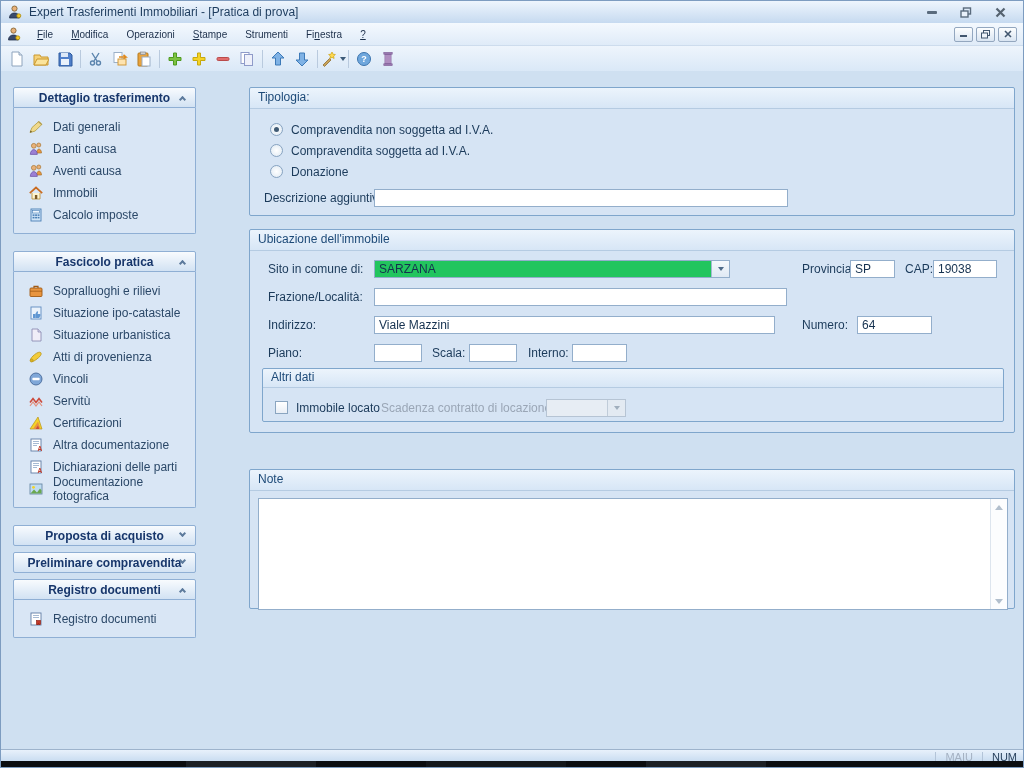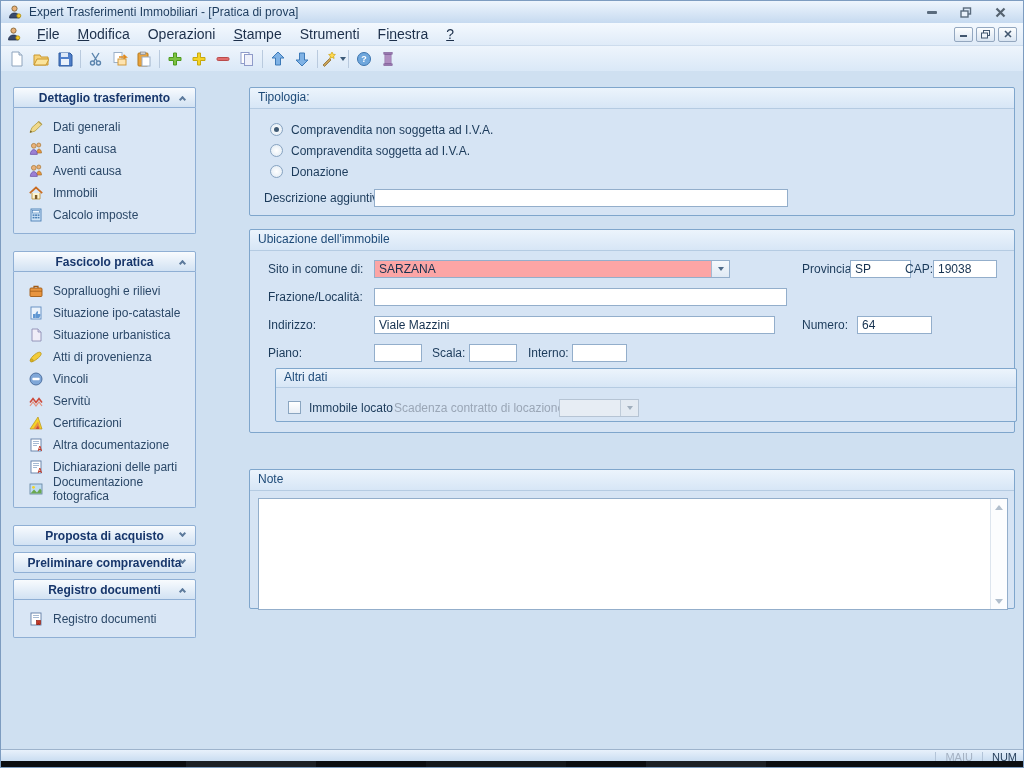--- a/index.html
+++ b/index.html
@@ -11,21 +11,21 @@
   .appicon{width:16px;height:16px;flex:none;}
   .appicon svg{width:16px;height:16px;display:block;}
   .title-text{margin-left:6px;white-space:nowrap;}
   .title-controls{display:flex;gap:16px;margin-left:auto;padding-right:8px;}
   .tctrl{width:18px;height:16px;display:flex;align-items:center;justify-content:center;}
   .tctrl svg{display:block;}
 
   
   .menubar{position:absolute;top:22px;left:0;right:0;height:22px;background:linear-gradient(#f4f9fe,#dfebf8);border-bottom:1px solid #cddced;display:flex;align-items:center;padding-left:5px;}
   .menu-items{display:flex;align-items:center;margin-left:6px;}
-  .menu-item{padding:0 9px;color:#1c2f4a;font-size:14px;white-space:nowrap;}
+  .menu-item{padding:0 9px;color:#1c2f4a;font-size:10px;white-space:nowrap;}
   .mdi{display:flex;gap:3px;margin-left:auto;margin-right:6px;}
   .mdi-btn{width:19px;height:15px;border:1px solid #93a7bf;border-radius:2px;background:linear-gradient(#fdfefe,#d9e5f2);display:flex;align-items:center;justify-content:center;box-sizing:border-box;}
 
   
   .toolbar{position:absolute;top:45px;left:0;right:0;height:25px;background:linear-gradient(#eef5fc,#dae8f7);border-bottom:1px solid #c2d4e8;display:flex;align-items:center;padding-left:4px;}
   .tb-btn{width:24px;height:22px;display:flex;align-items:center;justify-content:center;border-radius:2px;}
   .tb-btn svg{width:16px;height:16px;display:block;}
   .tb-sep{width:1px;height:18px;background:#b9cade;margin:0 3px;}
   .tb-caret{width:0;height:0;border-left:3px solid transparent;border-right:3px solid transparent;border-top:4px solid #3c5a78;margin-left:3px;}
 
@@ -63,40 +63,40 @@
   .radio{width:13px;height:13px;border-radius:50%;border:1px solid #87a3c1;background:radial-gradient(#ffffff,#dde8f2);margin-right:8px;position:relative;box-sizing:border-box;flex:none;}
   .radio.sel::after{content:"";position:absolute;left:3px;top:3px;width:5px;height:5px;border-radius:50%;background:#3f5a74;}
   .radio-label{color:#1b3a5a;}
   .descr-row{position:absolute;left:0;right:0;top:101px;height:18px;}
   .descr-row .lab{left:14px;}
   .descr-input{left:124px;width:414px;}
 
   
   .u1{top:30px;}.u2{top:58px;}.u3{top:86px;}.u4{top:114px;}
   .l-col1{left:18px;}
-  .combo{position:absolute;left:124px;width:356px;height:18px;border:1px solid #93aecb;background:#fca5a5;box-sizing:border-box;display:flex;}
+  .combo{position:absolute;left:124px;width:356px;height:18px;border:1px solid #93aecb;background:#22c55e;box-sizing:border-box;display:flex;}
   .combo input{flex:1;border:none;outline:none;font-family:"Liberation Sans",sans-serif;font-size:12px;color:#15314f;padding:1px 4px;background:transparent;min-width:0;}
   .combo-arrow{width:17px;flex:none;background:linear-gradient(#f5f9fd,#dfe9f4);border-left:1px solid #a3b9d2;display:flex;align-items:center;justify-content:center;}
   .combo-arrow::after{content:"";width:0;height:0;border-left:3px solid transparent;border-right:3px solid transparent;border-top:4px solid #4e6b8a;}
   .l-prov{left:552px;}
-  .i-prov{left:600px;width:61px;}
+  .i-prov{left:600px;width:45px;}
   .l-cap{left:655px;}
   .i-cap{left:683px;width:64px;}
   .i-fraz{left:124px;width:413px;}
   .i-indir{left:124px;width:401px;}
   .l-num{left:552px;}
   .i-num{left:607px;width:75px;}
   .i-piano{left:124px;width:48px;}
   .l-scala{left:182px;}
   .i-scala{left:219px;width:48px;}
   .l-int{left:278px;}
   .i-int{left:322px;width:55px;}
 
   
-  .subgroup{position:absolute;left:12px;top:138px;width:742px;height:54px;border:1px solid #7fa6cc;background:#d6e4f4;border-radius:2px;box-sizing:border-box;margin-left:13px;}
+  .subgroup{position:absolute;left:12px;top:138px;width:742px;height:54px;border:1px solid #7fa6cc;background:#d6e4f4;border-radius:2px;box-sizing:border-box;}
   .subgroup .group-header{height:18px;line-height:17px;}
   .sub-row{position:absolute;left:0;right:0;top:30px;height:18px;}
   .checkbox{position:absolute;left:12px;top:2px;width:13px;height:13px;border:1px solid #8aa5c0;background:linear-gradient(#ffffff,#e9eff6);box-sizing:border-box;}
   .cb-label{position:absolute;left:33px;top:2px;color:#1b3a5a;}
   .gray-label{position:absolute;left:118px;top:2px;color:#9aa6b6;white-space:nowrap;}
   .combo.disabled{left:283px;width:80px;background:#e7edf4;border-color:#b6c4d4;}
   .combo.disabled .combo-arrow{background:#e3eaf2;border-left-color:#c0ccd9;}
   .combo.disabled .combo-arrow::after{border-top-color:#a0aebd;}
 
   

